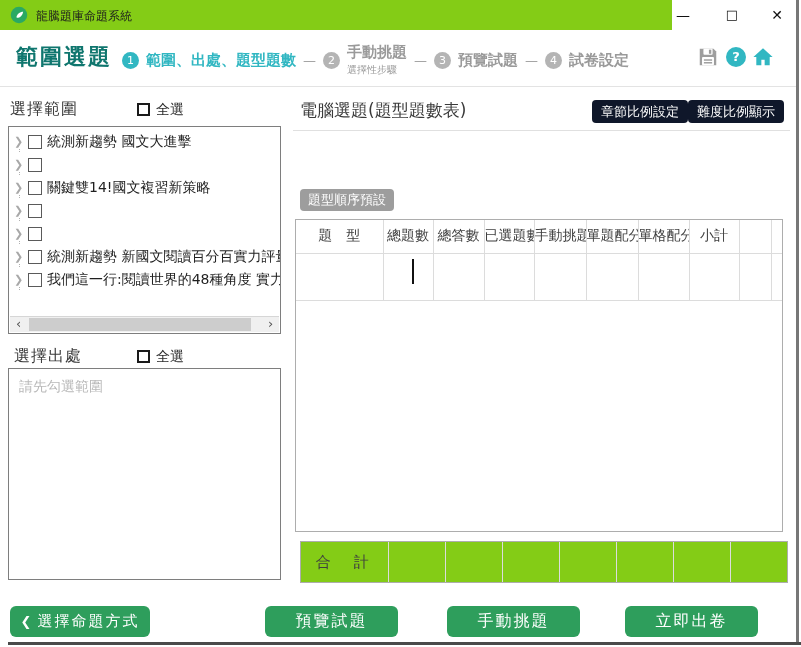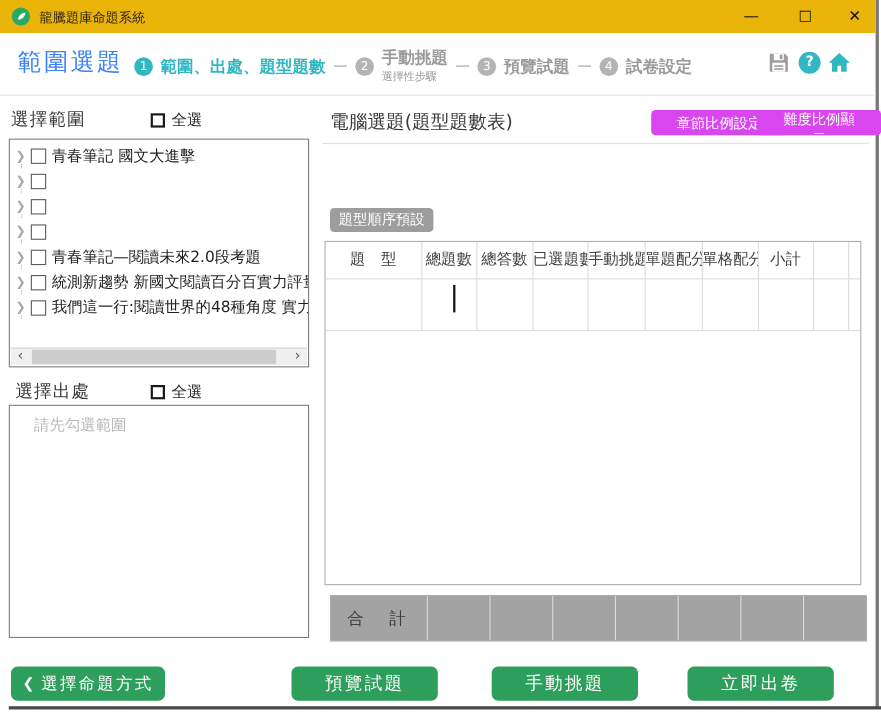--- a/index.html
+++ b/index.html
@@ -8,29 +8,29 @@
     font-family:"DejaVu Sans","Liberation Sans",sans-serif;
     background:#fff; color:#3c3c3c; position:relative; overflow:hidden;
   }
   .abs { position:absolute; }
 
   
   .right-edge { left:796px; top:0; width:3px; height:644px; background:#777; }
   .bottom-edge { left:8px; top:642px; width:793px; height:3px; background:#4a4a4a; }
 
   
-  .titlebar { left:0; top:0; width:796px; height:30px; background:#eab308; }
+  .titlebar { left:0; top:0; width:672px; height:30px; background:#84cc16; }
   .logo { left:10px; top:6px; width:18px; height:18px; }
   .app-title { left:36px; top:8px; font-size:12px; color:#1d1d1d; }
   .winctl { top:6px; width:22px; height:18px; font-size:14px; color:#111;
             text-align:center; line-height:18px; cursor:default; }
   .winctl.min { left:672px; } .winctl.max { left:721px; font-size:13px; } .winctl.close { left:766px; }
 
   
-  .page-title { left:16px; top:42px; font-size:22px; color:#3b82f6; letter-spacing:2px; font-weight:400; }
+  .page-title { left:16px; top:42px; font-size:22px; color:#0f766e; letter-spacing:2px; font-weight:700; }
   .steps { left:122px; top:40px; display:flex; align-items:center; gap:7px; height:40px; }
   .step-circle { width:17px; height:17px; border-radius:50%; background:#b4b4b4; color:#fff;
                  font-size:11px; text-align:center; line-height:17px; flex:0 0 auto; }
   .step-circle.active { background:#31b7c2; }
   .step-label { font-size:15px; color:#9a9a9a; font-weight:700; white-space:nowrap; }
   .step-label.active { color:#31b7c2; }
   .step-sub { font-size:10px; color:#9a9a9a; font-weight:400; margin-top:1px; }
   .dash { color:#9a9a9a; font-size:13px; }
   .hdr-icon { top:46px; width:22px; height:22px; cursor:pointer; }
   .icon-save { left:697px; }
@@ -61,45 +61,45 @@
   
   .hscroll { position:absolute; left:1px; right:1px; bottom:1px; height:16px;
              background:#f0f0f0; border-top:1px solid #d6d6d6; }
   .hs-arrow { position:absolute; top:0; width:17px; height:15px; color:#555;
               font-size:13px; text-align:center; line-height:14px; }
   .hs-arrow.left { left:0; } .hs-arrow.right { right:0; }
   .hs-thumb { position:absolute; left:19px; top:1px; width:222px; height:13px; background:#cdcdcd; }
 
   
   .source-box { left:8px; top:368px; width:273px; height:212px; border:1px solid #7e7e7e; background:#fff; }
-  .placeholder { position:absolute; left:10px; top:9px; font-size:14px; color:#b9b9b9;margin-left:12px; }
+  .placeholder { position:absolute; left:10px; top:9px; font-size:14px; color:#b9b9b9; }
 
   
   .main-title { left:300px; top:99px; font-size:17px; color:#3a3a3a; }
-  .gbtn { position:absolute; top:100px; height:23px; background:#d946ef; color:#fff;
-          font-size:13px; border:none; border-radius:4px; padding:0 23px; cursor:pointer;
+  .gbtn { position:absolute; top:100px; height:23px; background:#0f172a; color:#fff;
+          font-size:13px; border:none; border-radius:4px; padding:0 9px; cursor:pointer;
           font-family:inherit; }
   .gbtn.chapter { left:592px; } .gbtn.difficulty { left:688px; }
   .main-divider { left:293px; top:130px; width:497px; height:1px; background:#e0e0e0; }
 
   .order-badge { left:300px; top:189px; background:#9d9d9d; color:#fff; font-size:13px;
                  border-radius:4px; padding:2px 8px; cursor:pointer; }
 
   .qtable-wrap { left:295px; top:219px; width:488px; height:313px; border:1px solid #adadad; background:#fff; }
   table.qtable { border-collapse:collapse; table-layout:fixed; width:100%; }
   table.qtable td { border-right:1px solid #dcdcdc; font-size:14px; color:#3f3f3f;
                     text-align:center; overflow:hidden; white-space:nowrap; }
   table.qtable td:last-child { border-right:none; }
   table.qtable tr.hrow td { height:33px; border-bottom:1px solid #dcdcdc; }
   table.qtable tr.drow td { height:47px; border-bottom:1px solid #dcdcdc; }
   .caret { left:412px; top:259px; width:2px; height:25px; background:#111;
            animation:blink 1s steps(1) infinite; }
   @keyframes blink { 50% { opacity:0; } }
 
-  .total-wrap { left:300px; top:541px; width:488px; height:42px; border:1px solid #adadad; background:#a3a3a3; }
+  .total-wrap { left:300px; top:541px; width:488px; height:42px; border:1px solid #adadad; background:#84cc16; }
   table.total { border-collapse:collapse; table-layout:fixed; width:100%; height:40px; }
   table.total td { border-right:1px solid #dcdcdc; font-size:15px; color:#3f3f3f;
                    text-align:center; letter-spacing:4px; }
   table.total td:last-child { border-right:none; }
 
   
   .action-btn { position:absolute; top:606px; height:31px; background:#2e9e5c; color:#fff;
                 border:none; border-radius:6px; font-size:16px; font-family:inherit;
                 display:flex; align-items:center; justify-content:center; gap:6px;
                 letter-spacing:2px; cursor:pointer; }
@@ -166,38 +166,38 @@
 <div class="abs hdr-divider"></div>
 
 <div class="abs sec-title" style="left:10px;top:99px;">選擇範圍</div>
 <span class="abs selall-box" style="left:137px;top:103px;"></span>
 <span class="abs selall-label" style="left:156px;top:101px;">全選</span>
 
 <div class="abs tree-box">
   <div class="tree-item">
     <span class="expander">❯</span>
     <span class="tree-check"></span>
-    <span class="tree-label">青春筆記 國文大進擊</span>
-  </div>
-  <div class="tree-item">
-    <span class="expander">❯</span>
-    <span class="tree-check"></span>
-  </div>
-  <div class="tree-item">
-    <span class="expander">❯</span>
-    <span class="tree-check"></span>
-  </div>
-  <div class="tree-item">
-    <span class="expander">❯</span>
-    <span class="tree-check"></span>
-  </div>
-  <div class="tree-item">
-    <span class="expander">❯</span>
-    <span class="tree-check"></span>
-    <span class="tree-label">青春筆記—閱讀未來2.0段考題</span>
+    <span class="tree-label">統測新趨勢 國文大進擊</span>
+  </div>
+  <div class="tree-item">
+    <span class="expander">❯</span>
+    <span class="tree-check"></span>
+  </div>
+  <div class="tree-item">
+    <span class="expander">❯</span>
+    <span class="tree-check"></span>
+    <span class="tree-label">關鍵雙14!國文複習新策略</span>
+  </div>
+  <div class="tree-item">
+    <span class="expander">❯</span>
+    <span class="tree-check"></span>
+  </div>
+  <div class="tree-item">
+    <span class="expander">❯</span>
+    <span class="tree-check"></span>
   </div>
   <div class="tree-item">
     <span class="expander">❯</span>
     <span class="tree-check"></span>
     <span class="tree-label">統測新趨勢 新國文閱讀百分百實力評量</span>
   </div>
   <div class="tree-item">
     <span class="expander">❯</span>
     <span class="tree-check"></span>
     <span class="tree-label">我們這一行:閱讀世界的48種角度 實力評</span>

